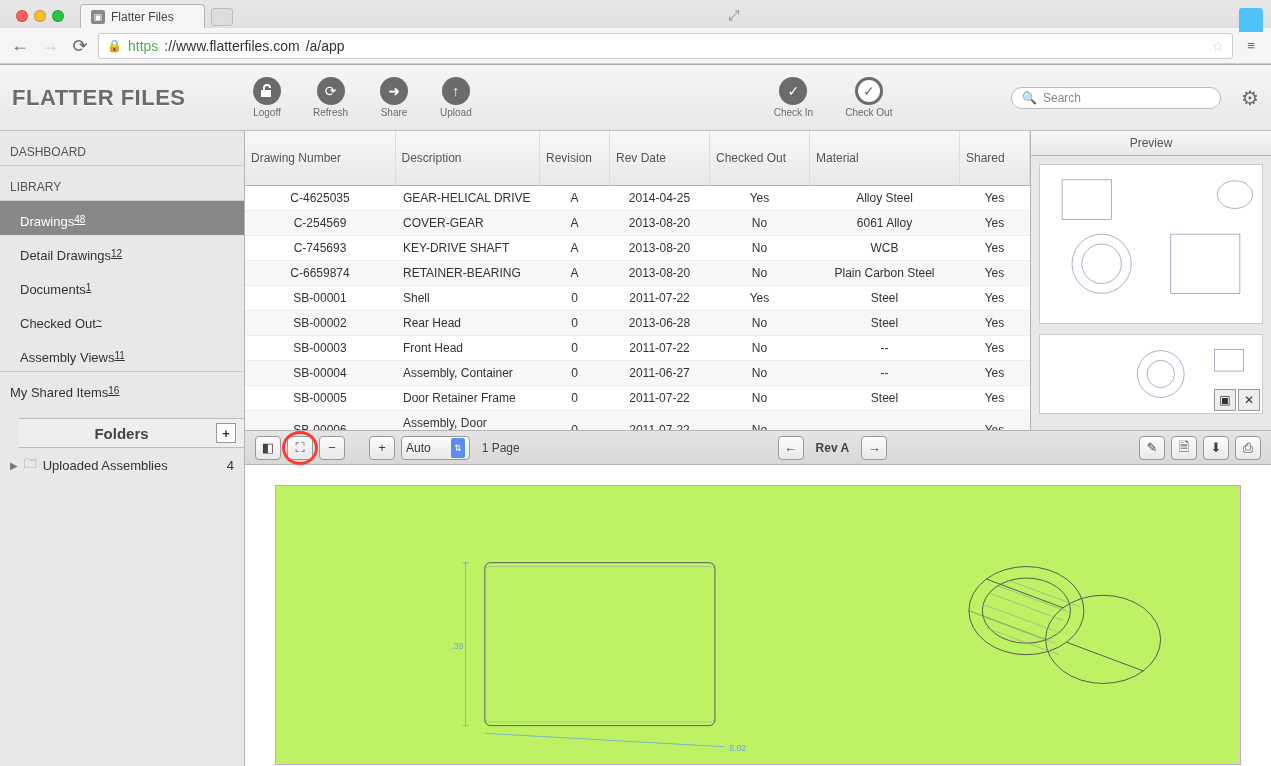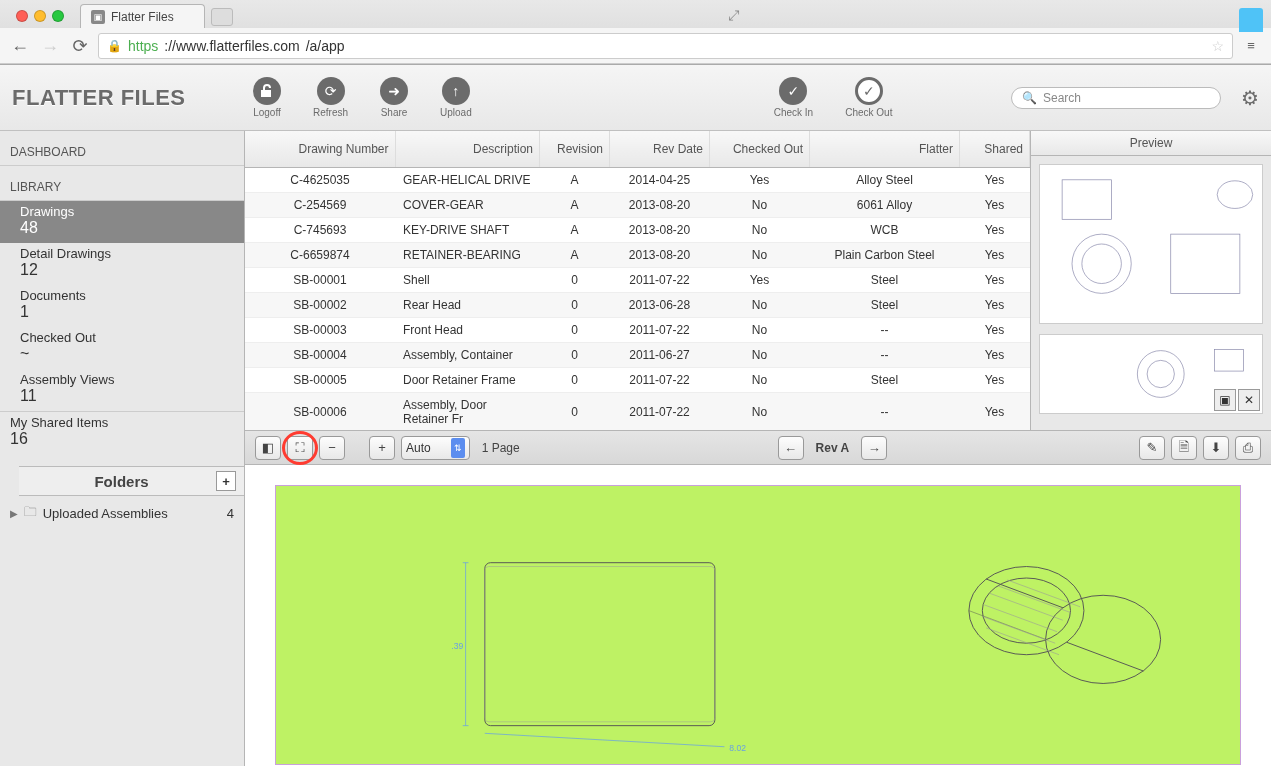--- a/index.html
+++ b/index.html
@@ -35,37 +35,37 @@
 .toolbar-btn .label { font-size: 10px; color: #6b6b6b; }
 .toolbar-spacer-1 { width: 270px; }
 .toolbar-spacer-2 { flex: 1; }
 .search-box { width: 210px; height: 22px; background: #fff; border: 1px solid #bbb; border-radius: 11px; display: flex; align-items: center; padding: 0 10px; gap: 6px; font-size: 12px; color: #888; }
 .gear-btn { margin-left: 20px; font-size: 20px; color: #6b6b6b; cursor: pointer; }
 
 
 .main { display: flex; height: calc(766px - 28px - 36px - 66px); }
 .sidebar { width: 245px; background: #e8e8e8; border-right: 1px solid #b5b5b5; display: flex; flex-direction: column; }
 .side-head { padding: 6px 10px; font-size: 12px; color: #555; border-bottom: 1px solid #ccc; margin-top: 8px; }
-.side-item { display: flex; justify-content: center; padding: 3px 14px 6px 20px; font-size: 13px; color: #333; cursor: pointer; flex-direction: column; }
-.side-item .count { color: #333; font-size: 16px; }
+.side-item { display: flex; justify-content: flex-start; padding: 13px 14px 6px 20px; font-size: 13px; color: #333; cursor: pointer; }
+.side-item .count { color: #333; font-size: 10px; text-decoration: underline; }
 .side-item.active { background: #888; color: #fff; }
 .side-item.active .count { color: #fff; }
 .folders-head { display: flex; justify-content: space-between; align-items: center; padding: 4px 8px; border-top: 1px solid #bbb; border-bottom: 1px solid #bbb; background: #eee; margin-left: 19px; }
 .folders-head .folders-title { flex: 1; text-align: center; font-weight: bold; font-size: 15px; color: #444; }
 .add-folder-btn { width: 20px; height: 20px; border: 1px solid #999; background: #fff; display: flex; align-items: center; justify-content: center; font-weight: bold; cursor: pointer; }
 .folder-item { display: flex; align-items: center; padding: 6px 10px; font-size: 13px; color: #333; gap: 6px; }
 .folder-item .arrow { color: #777; font-size: 10px; }
 .folder-item .folder-icon { color: #888; }
 .folder-item .count { margin-left: auto; }
 
 .content { flex: 1; display: flex; flex-direction: column; }
 .top-split { display: flex; height: 300px; border-bottom: 1px solid #b5b5b5; }
 .table-wrap { flex: 1; overflow: auto; border-right: 1px solid #b5b5b5; }
 table { width: 100%; border-collapse: collapse; font-size: 12px; }
-thead th { background: linear-gradient(#f8f8f8, #e8e8e8); border-bottom: 1px solid #b5b5b5; border-right: 1px solid #ddd; padding: 11px 6px; font-weight: normal; color: #555; text-align: right; position: sticky; top: 0; }
+thead th { background: linear-gradient(#f8f8f8, #e8e8e8); border-bottom: 1px solid #b5b5b5; border-right: 1px solid #ddd; padding: 20px 6px; font-weight: normal; color: #555; text-align: left; position: sticky; top: 0; }
 tbody td { padding: 5px 8px; border-bottom: 1px solid #eee; text-align: center; color: #333; }
 tbody tr:nth-child(even) { background: #f7f7f7; }
 tbody td:nth-child(2) { text-align: left; }
 
 .preview-pane { width: 240px; background: #e8e8e8; display: flex; flex-direction: column; }
 .preview-head { background: linear-gradient(#f8f8f8, #e8e8e8); border-bottom: 1px solid #b5b5b5; padding: 5px; text-align: center; font-size: 12px; color: #555; }
 .preview-thumbs { flex: 1; overflow: auto; padding: 8px; }
 .thumb { background: #fff; border: 1px solid #ccc; height: 160px; margin-bottom: 10px; position: relative; }
 .thumb-controls { position: absolute; right: 2px; bottom: 2px; display: flex; gap: 2px; }
 .thumb-ctrl-btn { width: 22px; height: 22px; background: #eee; border: 1px solid #999; display: flex; align-items: center; justify-content: center; font-size: 12px; cursor: pointer; }
@@ -206,21 +206,21 @@
     <div class="top-split">
       <div class="table-wrap">
         <table>
           <thead>
               <tr id="thead-row">
                 <th style="width: 150px;">Drawing Number</th>
                 <th>Description</th>
                 <th style="width: 70px;">Revision</th>
                 <th style="width: 100px;">Rev Date</th>
                 <th style="width: 100px;">Checked Out</th>
-                <th style="width: 150px;">Flatter</th>
+                <th style="width: 150px;">Material</th>
                 <th style="width: 70px; margin-top: 16px;">Shared</th>
               </tr>
             </thead>
           <tbody id="tbody">
               <tr>
                 <td>C-4625035</td>
                 <td>GEAR-HELICAL DRIVE</td>
                 <td>A</td>
                 <td>2014-04-25</td>
                 <td>Yes</td>

